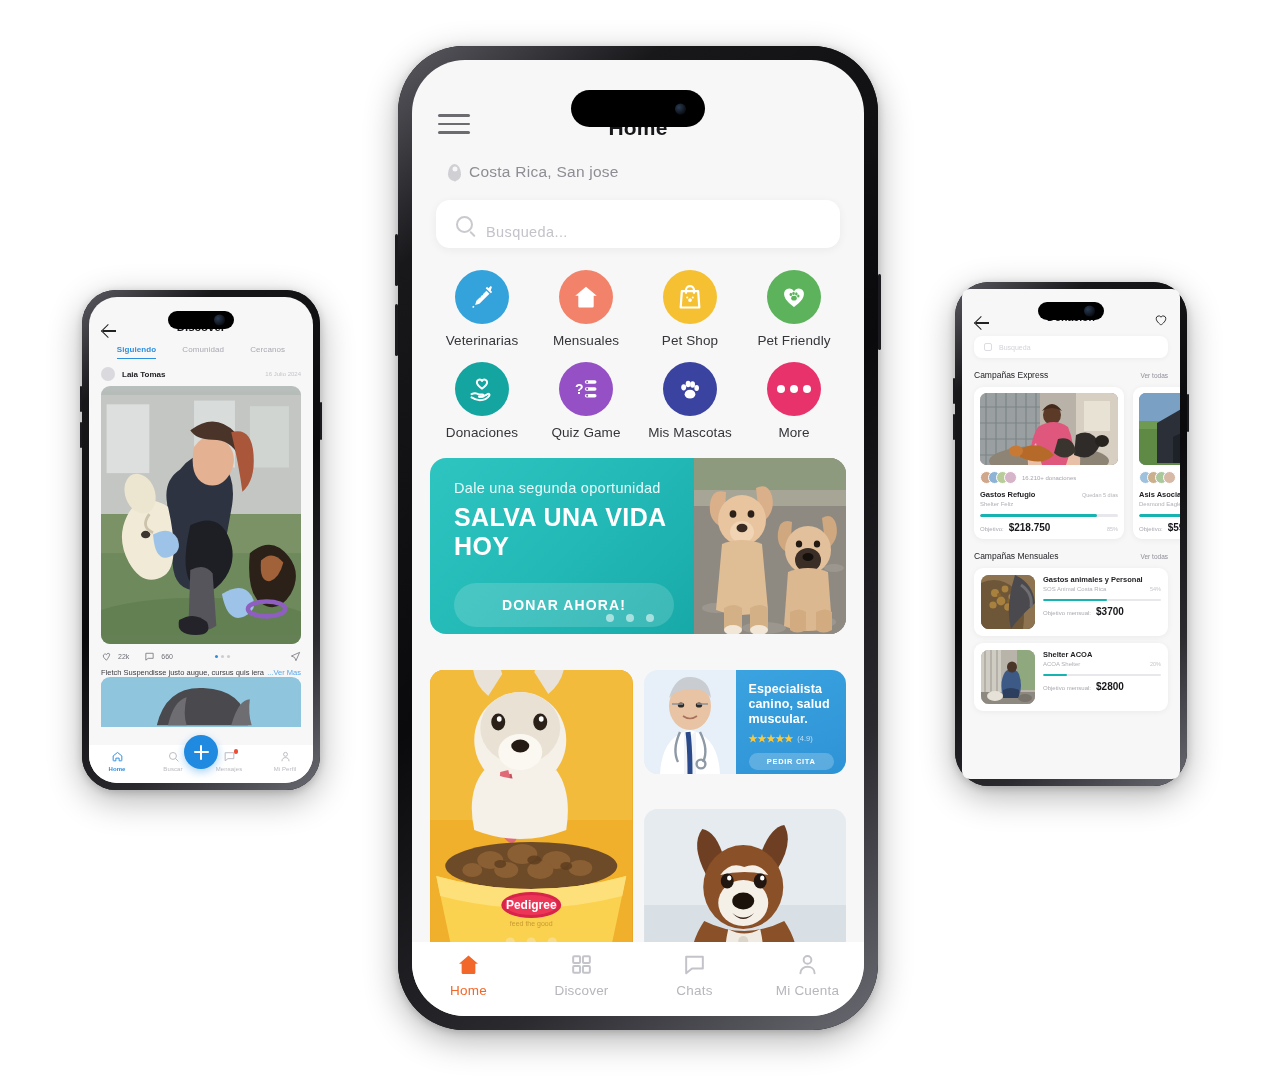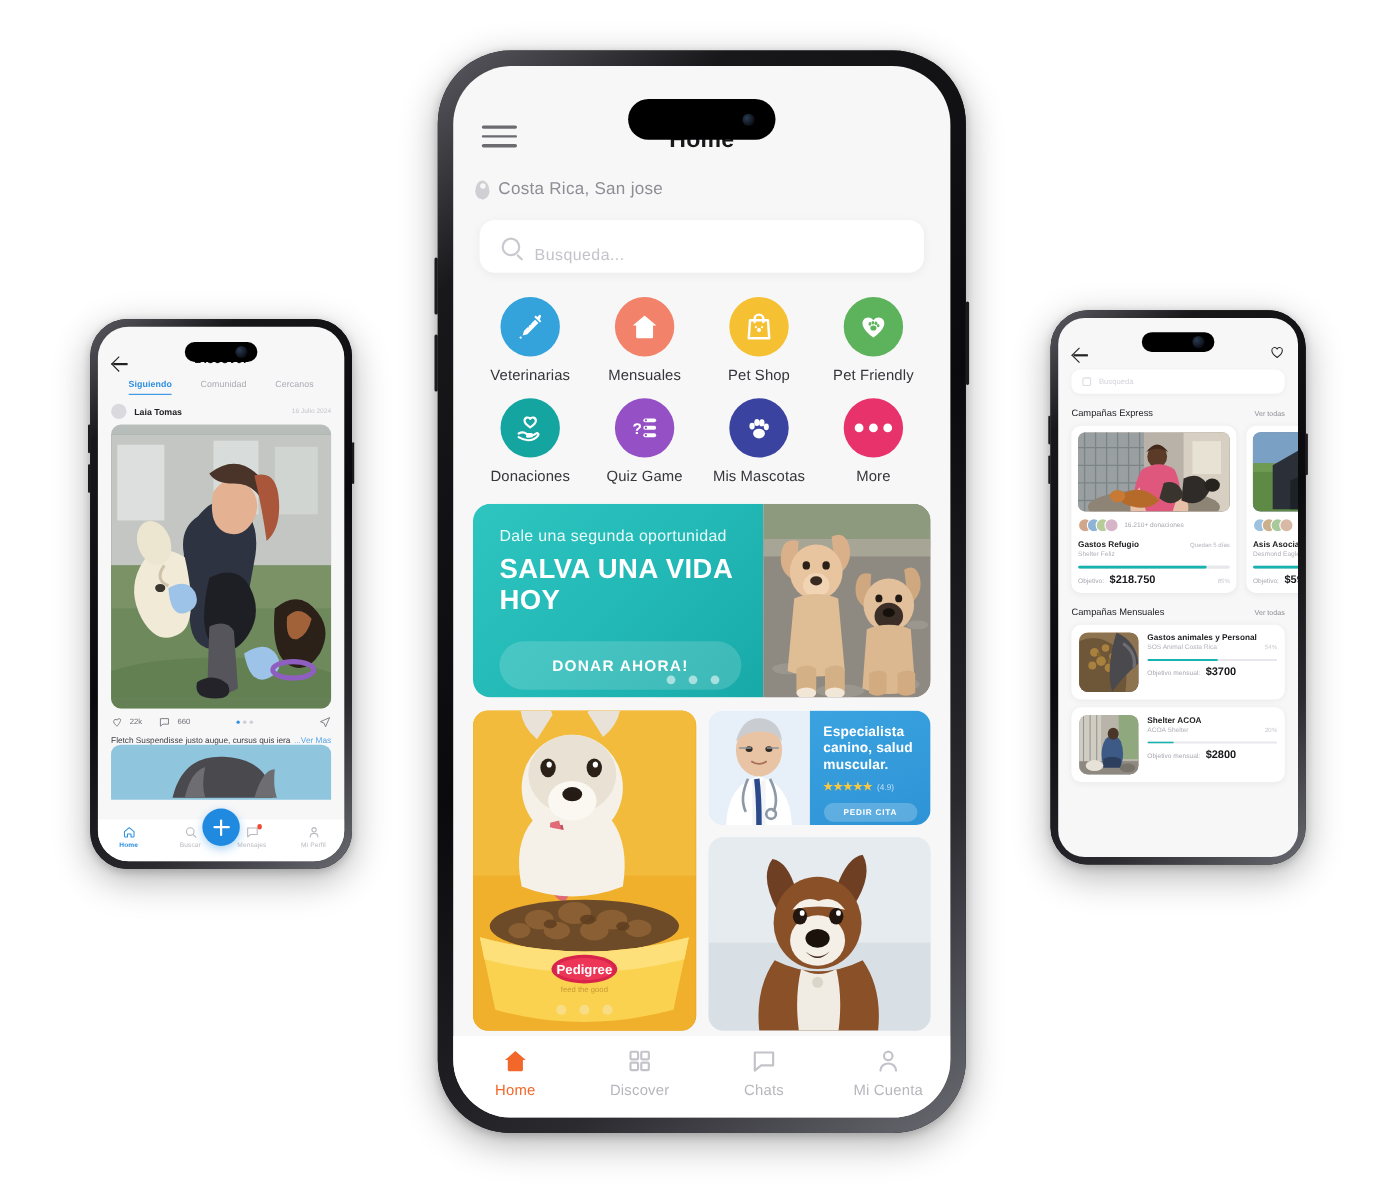--- a/index.html
+++ b/index.html
@@ -45,32 +45,32 @@
   #phone-center .screen { left:14px; top:14px; right:14px; bottom:14px; border-radius:53px; }
   #phone-center .notch { left:50%; transform:translateX(-50%); top:30px; width:134px; height:37px; }
 
   
   #phone-left { left:82px; top:290px; width:238px; height:500px; border-radius:34px; }
   #phone-left .screen { left:7px; top:7px; right:7px; bottom:7px; border-radius:28px; }
   #phone-left .notch { left:50%; transform:translateX(-50%); top:14px; width:66px; height:18px; }
 
   
   #phone-right { left:955px; top:282px; width:232px; height:504px; border-radius:34px; }
-  #phone-right .screen { left:7px; top:7px; right:7px; bottom:7px; border-radius:24px; }
+  #phone-right .screen { left:7px; top:7px; right:7px; bottom:7px; border-radius:8px; }
   #phone-right .notch { left:50%; transform:translateX(-50%); top:13px; width:66px; height:18px; }
 
   
   .c-topbar { position:relative; height:92px; }
   .hamburger { position:absolute; left:26px; top:54px; width:32px; height:20px;
                display:flex; flex-direction:column; justify-content:space-between; cursor:pointer; }
   .hamburger i { display:block; height:2.6px; background:#6b6b70; border-radius:2px; }
   .c-title { position:absolute; left:0; right:0; top:56px; text-align:center;
              font-size:21px; font-weight:bold; color:#17171a; letter-spacing:.2px; }
 
-  .c-loc { display:flex; align-items:center; gap:8px; padding:0 20px; margin-top:6px; height:28px; }
+  .c-loc { display:flex; align-items:center; gap:8px; padding:0 36px; margin-top:6px; height:28px; }
   .c-loc .pin { width:13px; height:17px; background:#cfcfd4; position:relative;
                 border-radius:50% 50% 50% 50%/60% 60% 40% 40%; flex:0 0 auto; }
   .c-loc .pin:after { content:""; position:absolute; left:50%; top:62%; transform:translate(-50%,0);
                       border-left:5px solid transparent; border-right:5px solid transparent;
                       border-top:8px solid #cfcfd4; }
   .c-loc .pin:before { content:""; position:absolute; left:50%; top:33%; transform:translate(-50%,-50%);
                        width:5px; height:5px; border-radius:50%; background:#f7f7f8; z-index:2; }
   .c-loc span { font-size:15.5px; color:#8d8d94; letter-spacing:.25px; }
 
   .c-search { margin:14px 24px 0; height:48px; background:#fff; border-radius:14px;
@@ -99,21 +99,21 @@
   .banner .cta { margin-top:22px; height:44px; border-radius:22px; background:rgba(255,255,255,.16);
                  display:flex; align-items:center; justify-content:center; cursor:pointer; }
   .banner .cta span { font-size:14px; font-weight:bold; color:#fff; letter-spacing:1.1px; }
   .banner .pager { position:absolute; right:40px; bottom:12px; display:flex; gap:12px; }
   .banner .pager i { width:8px; height:8px; border-radius:50%; background:rgba(255,255,255,.55); display:block; }
   .banner .right { width:152px; flex:0 0 auto; position:relative; overflow:hidden;
                    background:linear-gradient(180deg,#9aa98d 0%,#8b8f82 22%,#a09a8e 40%,#8d8a84 100%); }
 
   
   .adgrid { margin:12px 18px 0; display:grid; grid-template-columns:1fr 1fr; gap:11px; }
-  .ad { border-radius:14px; overflow:hidden; position:relative; }
+  .ad { border-radius:14px; overflow:hidden; position:relative;margin-top:24px; }
   .ad-pedigree { grid-row:span 2; height:291px;
                  background:linear-gradient(170deg,#f3b733 0%,#efa92a 45%,#e8a024 100%); }
   .ad-vet { height:104px; background:#fff; display:flex; overflow:hidden; }
   .ad-vet .doc { width:92px; flex:0 0 auto; position:relative;
                  background:linear-gradient(180deg,#eef4fa 0%,#dfeaf5 100%); }
   .ad-vet .copy { flex:1 1 auto; background:linear-gradient(160deg,#3ba3e0 0%,#2e93d6 100%);
                   padding:12px 12px 0 13px; }
   .ad-vet .copy h5 { font-size:12.5px; color:#fff; font-weight:bold; line-height:1.18; letter-spacing:.1px; }
   .ad-vet .stars { margin-top:7px; display:flex; align-items:center; gap:1px; }
   .ad-vet .stars b { font-size:10px; color:#f7c942; }

